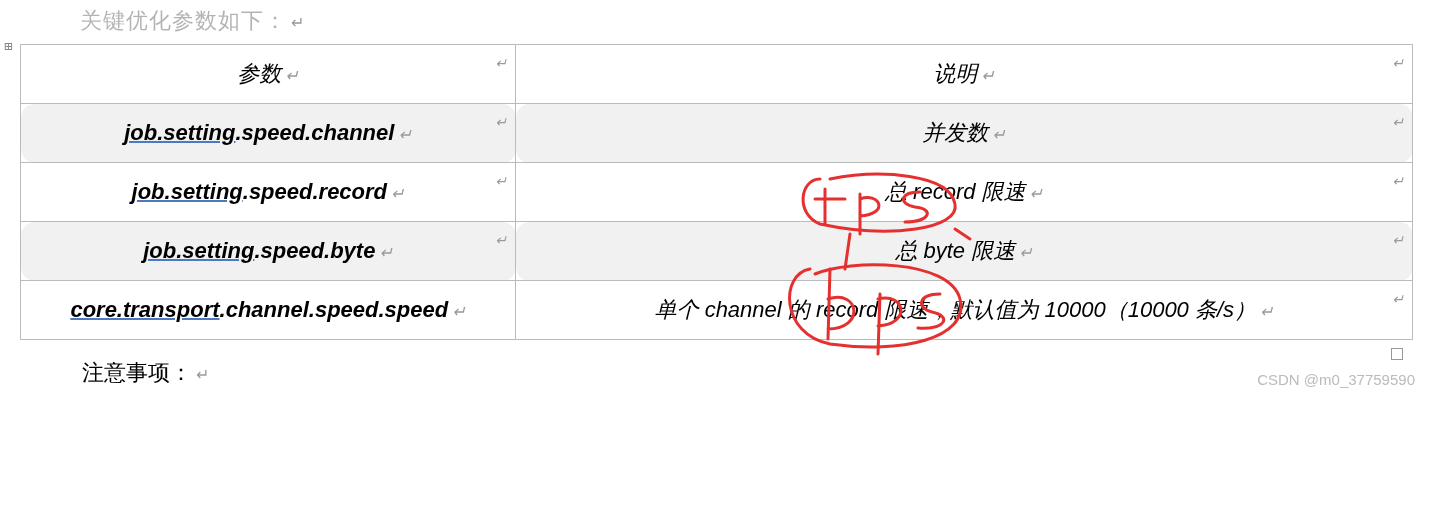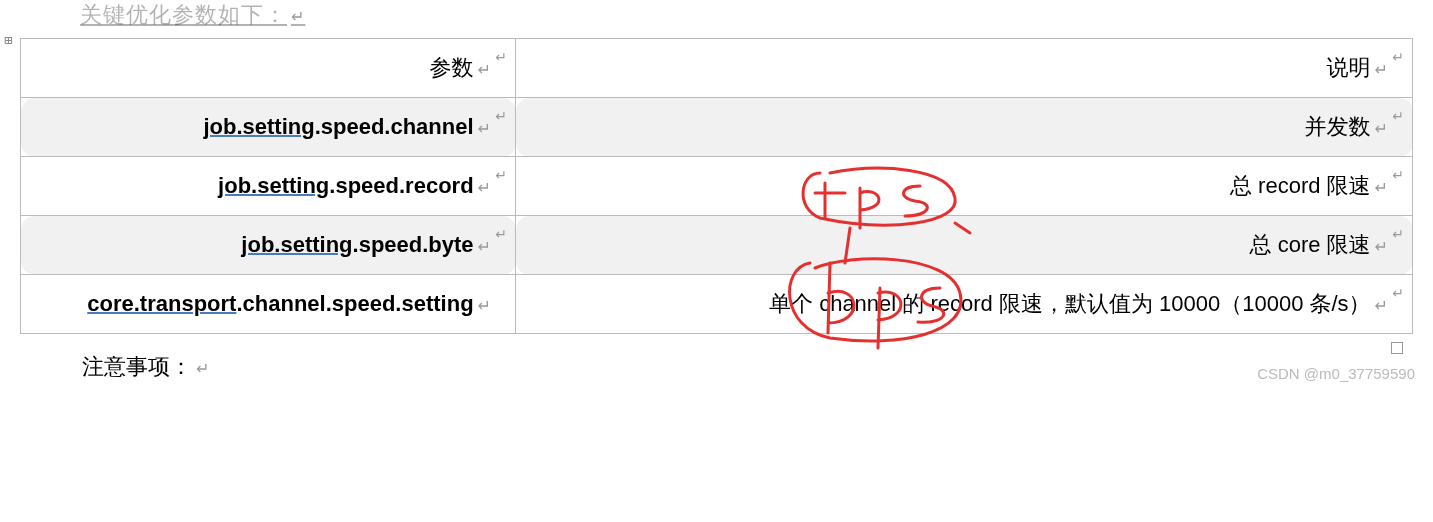--- a/index.html
+++ b/index.html
@@ -6,49 +6,49 @@
     body {
       font-family: "Microsoft YaHei", "SimSun", Arial, sans-serif;
       font-size: 22px;
       color: #000;
       background: #fff;
       width: 1433px;
       padding: 0 20px;
       position: relative;
     }
     .intro-line {
-      padding: 0 40px 8px 60px;
+      padding: 6px 40px 8px 60px;
       font-size: 22px;
       color: rgba(0,0,0,0.3);
       letter-spacing: 1px;
-      text-decoration: underline;
     }
     .table-wrap {
       position: relative;
     }
     .toggle-icon {
       position: absolute;
       left: -16px;
       top: -6px;
       font-size: 14px;
       color: #888;
       font-family: monospace;
     }
     table {
       border-collapse: collapse;
       width: 100%;
       table-layout: fixed;
     }
     td, th {
       border: 1px solid #bbb;
-      padding: 14px 24px;
-      text-align: right;
+      padding: 14px 16px;
+      text-align: center;
       vertical-align: middle;
       font-weight: normal;
       position: relative;
+      font-style: italic;
     }
     col.c1 { width: 495px; }
     col.c2 { width: auto; }
     tr.header-row td { background: #fff; }
     tr.shaded td { background: #f1f1f1; border-radius: 14px; }
     tr.plain td { background: #fff; }
     .param {
       font-weight: bold;
     }
     .param .ul {
@@ -143,28 +143,28 @@
           <span class="para-mark">↵</span>
         </td>
       </tr>
 
       <tr class="shaded">
         <td>
           <span class="param"><span class="ul">job.setting</span><span>.speed.byte</span></span><span class="para-mark-inline">↵</span>
           <span class="para-mark">↵</span>
         </td>
         <td>
-          <span>总 core 限速</span><span class="para-mark-inline">↵</span>
+          <span>总 byte 限速</span><span class="para-mark-inline">↵</span>
           <span class="para-mark">↵</span>
         </td>
       </tr>
 
       <tr class="plain">
         <td>
-          <span class="param"><span class="ul">core.transport</span><span>.channel.speed.setting</span></span><span class="para-mark-inline">↵</span>
+          <span class="param"><span class="ul">core.transport</span><span>.channel.speed.speed</span></span><span class="para-mark-inline">↵</span>
         </td>
         <td>
           <span>单个 channel 的 record 限速，默认值为 10000（10000 条/s）</span><span class="para-mark-inline">↵</span>
           <span class="para-mark">↵</span>
         </td>
       </tr>
 
     </tbody>
   </table>
 

